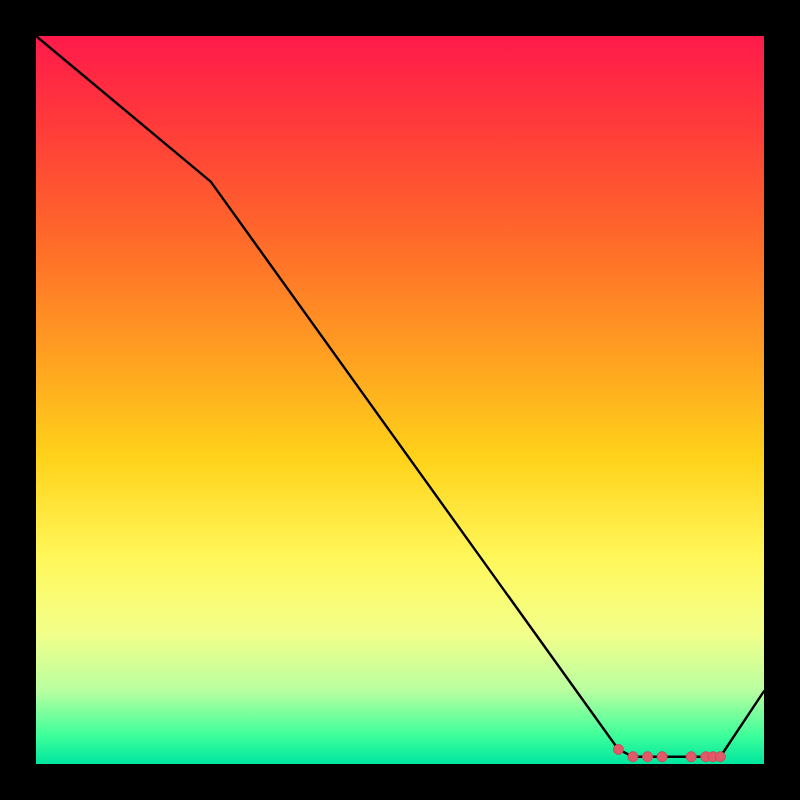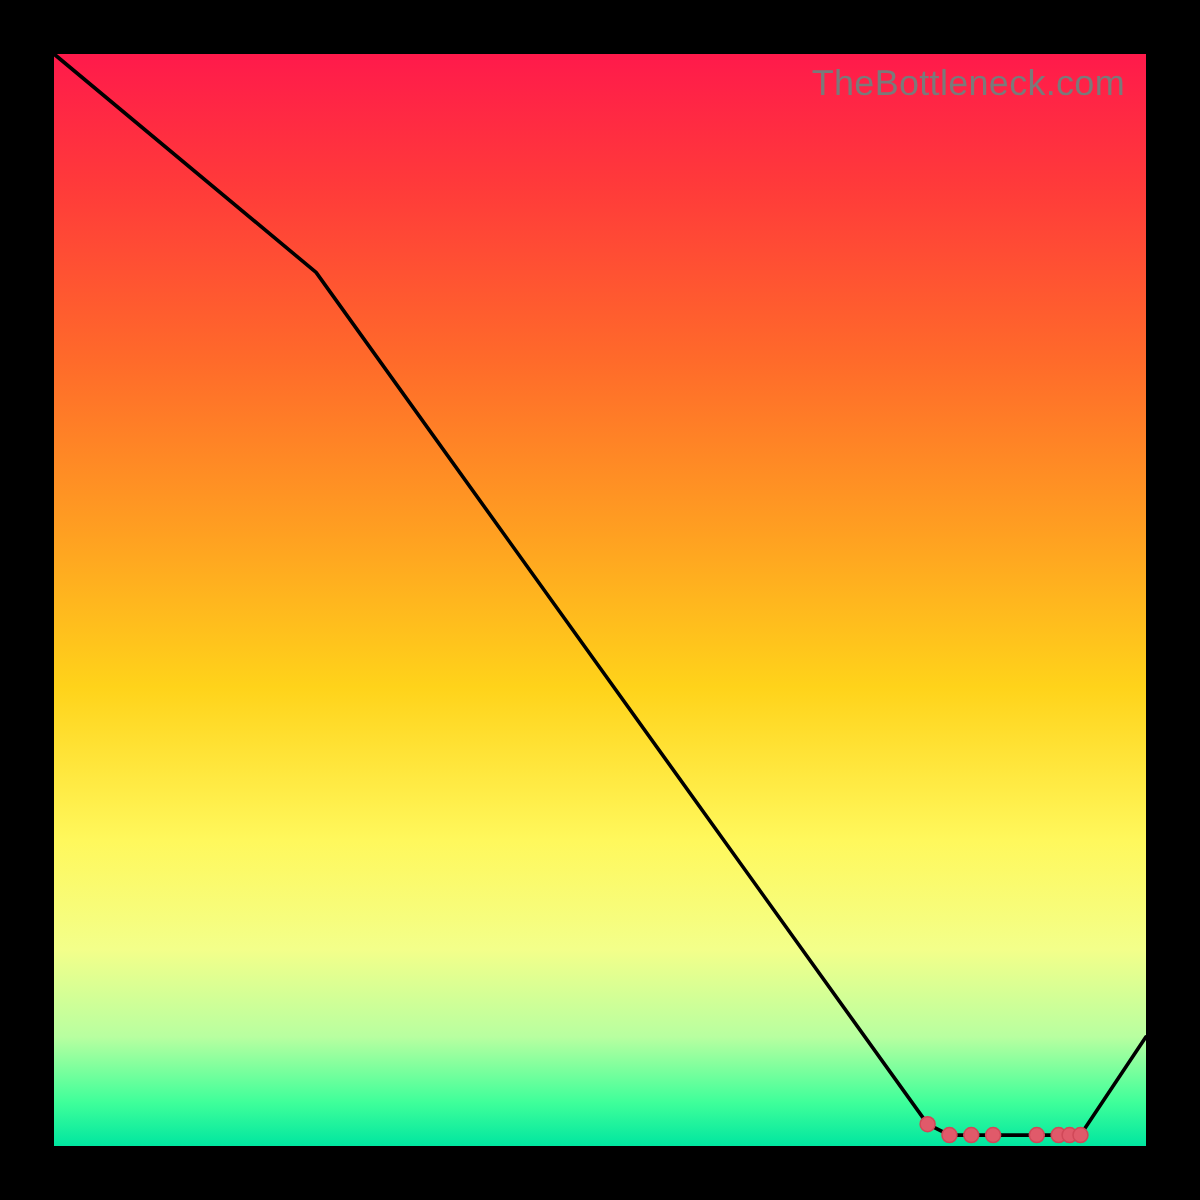--- a/index.html
+++ b/index.html
@@ -54,21 +54,20 @@
     width: 728px;
     height: 728px;
     overflow: visible;
   }
 </style>
 </head>
 <body>
 
 <div class="frame">
   <div class="plot">
-    <div class="watermark">TheBottleneck.com</div>
     <svg class="overlay" viewBox="0 0 728 728" preserveAspectRatio="none">
       <polyline id="main-line" fill="none" stroke-width="2.4" stroke-linejoin="round" stroke-linecap="round" points="0.00,0.00 174.72,145.60 582.40,713.44 596.96,720.72 611.52,720.72 626.08,720.72 640.64,720.72 655.20,720.72 669.76,720.72 677.04,720.72 684.32,720.72 728.00,655.20" stroke="#000000"></polyline>
       <g id="markers">
           <circle cx="582.40" cy="713.44" r="5" fill="#e05a6a" stroke="#d04858" stroke-width="1"></circle>
           <circle cx="596.96" cy="720.72" r="5" fill="#e05a6a" stroke="#d04858" stroke-width="1"></circle>
           <circle cx="611.52" cy="720.72" r="5" fill="#e05a6a" stroke="#d04858" stroke-width="1"></circle>
           <circle cx="626.08" cy="720.72" r="5" fill="#e05a6a" stroke="#d04858" stroke-width="1"></circle>
           <circle cx="655.20" cy="720.72" r="5" fill="#e05a6a" stroke="#d04858" stroke-width="1"></circle>
           <circle cx="669.76" cy="720.72" r="5" fill="#e05a6a" stroke="#d04858" stroke-width="1"></circle>
           <circle cx="677.04" cy="720.72" r="5" fill="#e05a6a" stroke="#d04858" stroke-width="1"></circle>

